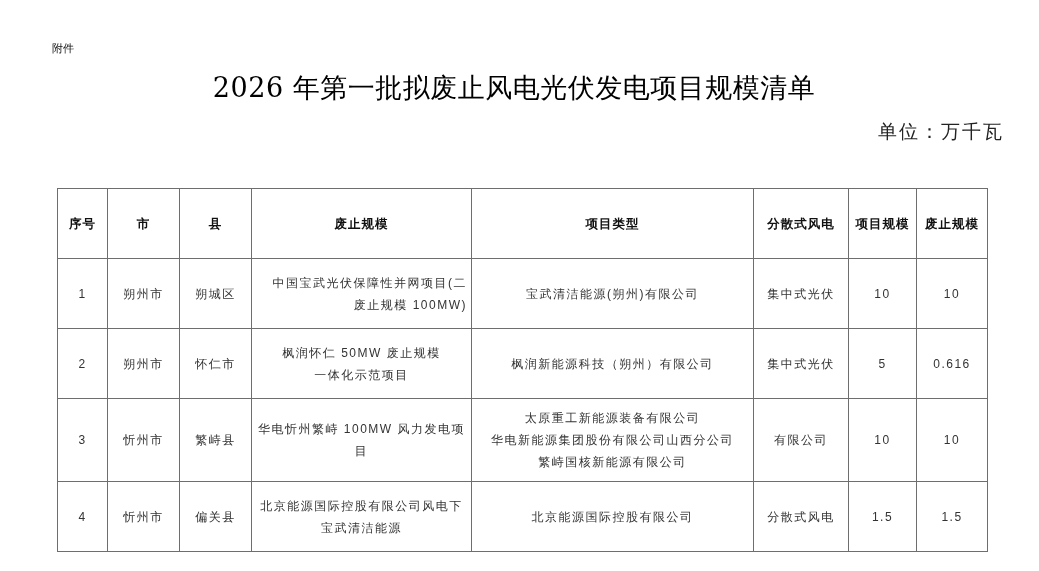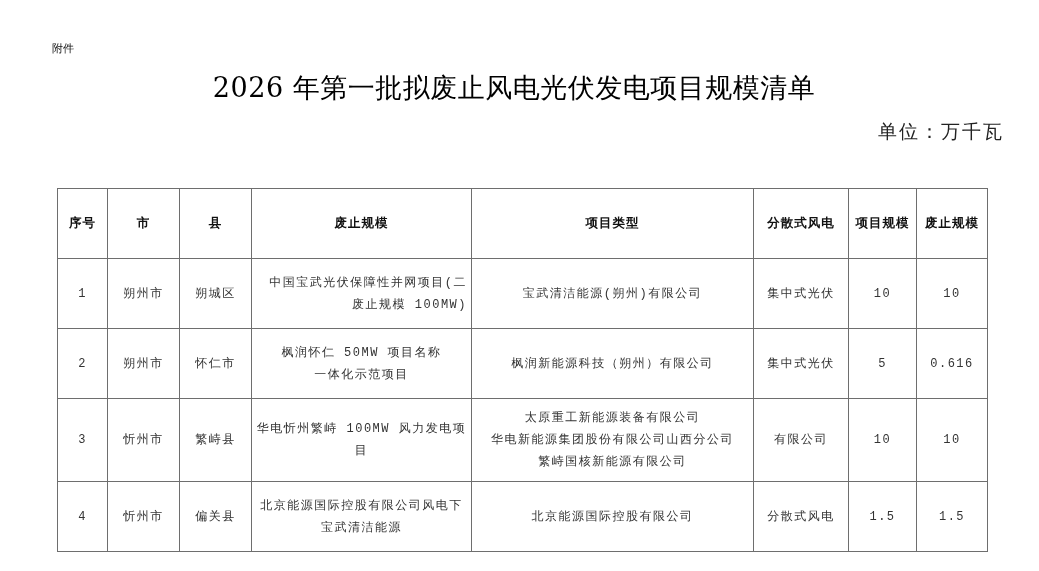--- a/index.html
+++ b/index.html
@@ -5,21 +5,21 @@
   html, body { margin:0; padding:0; background:#ffffff; }
   body { width:1039px; height:571px; position:relative; overflow:hidden; color:#1a1a1a;
          font-family: "DejaVu Serif", "Liberation Serif", serif; }
   .attach { position:absolute; left:52px; top:41px; font-size:11px; font-family:"DejaVu Sans", sans-serif; color:#111;text-align:right; }
   .title { position:absolute; left:0; width:1028px; top:70px; text-align:center; font-size:27px; font-weight:normal;
            font-family:"DejaVu Serif","Liberation Serif",serif; color:#000; letter-spacing:0.5px; }
   .unit { position:absolute; left:850px; top:119px; font-size:19px; color:#222; letter-spacing:2px; font-family:"DejaVu Sans", sans-serif;margin-left:28px; }
   table { position:absolute; left:57px; top:188px; border-collapse:collapse; table-layout:fixed; }
   td, th { border:1.5px solid #6e6e6e; text-align:center; vertical-align:middle; padding:8px 4px;
            font-size:12px; color:#333; line-height:22px; font-weight:normal; letter-spacing:1.5px;
-           font-family:Liberation Mono, monospace; }
+           font-family:Liberation Sans, sans-serif; }
   th { font-weight:bold; color:#111; font-size:12.5px; letter-spacing:1px; }
   thead tr { height:70px; }
   tbody tr { height:70px; }
   tbody tr.tall { height:70px; }
   .left { text-align:right; }
   .cell-line { display:block; }
 </style>
 </head>
 <body>
 
@@ -64,21 +64,21 @@
       </td>
       <td>集中式光伏</td>
       <td>10</td>
       <td>10</td>
     </tr>
     <tr>
       <td>2</td>
       <td>朔州市</td>
       <td>怀仁市</td>
       <td>
-        <span class="cell-line">枫润怀仁 50MW 项目名称</span>
+        <span class="cell-line">枫润怀仁 50MW 废止规模</span>
         <span class="cell-line">一体化示范项目</span>
       </td>
       <td>
         <span class="cell-line">枫润新能源科技（朔州）有限公司</span>
       </td>
       <td>集中式光伏</td>
       <td>5</td>
       <td>0.616</td>
     </tr>
     <tr class="tall">

